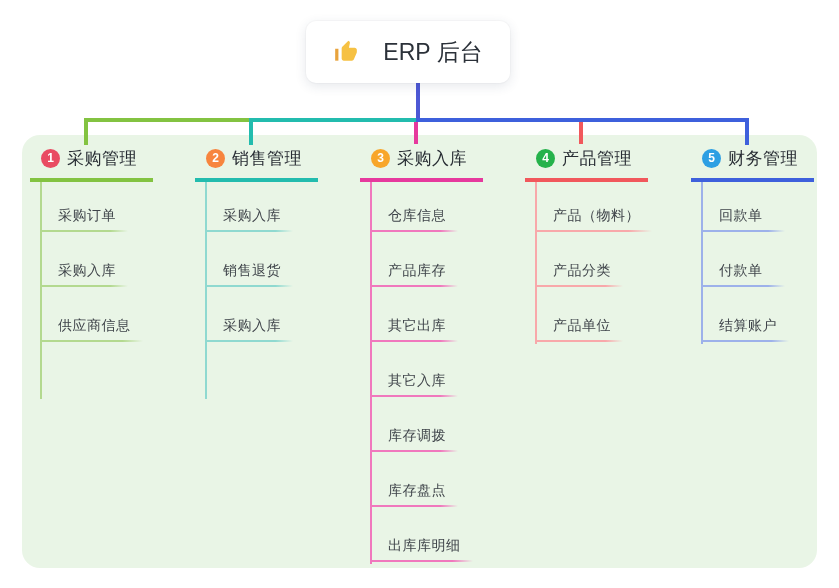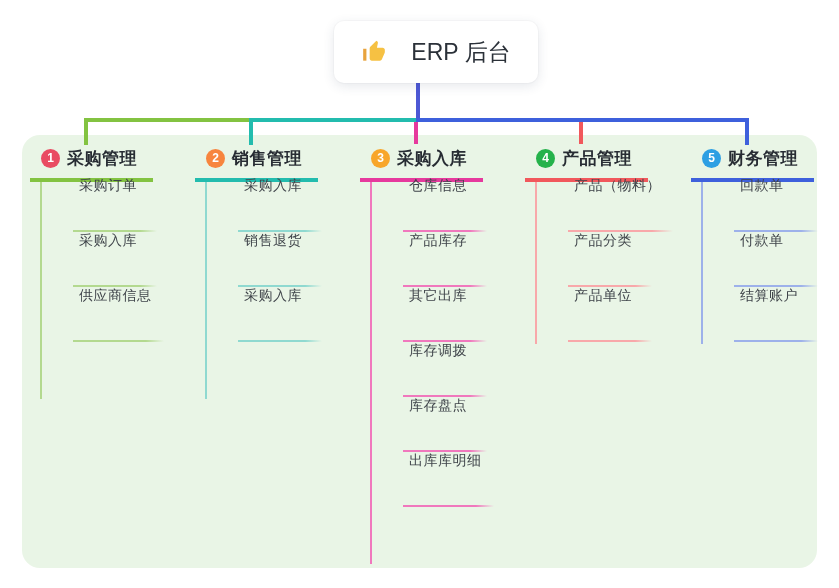--- a/index.html
+++ b/index.html
@@ -7,21 +7,21 @@
     position:relative;width:839px;height:588px;background:var(--canvas-bg,#fff);
     overflow:hidden;font-family:"Liberation Sans","DejaVu Sans",sans-serif;
   }
   
   .panel{
     position:absolute;left:22px;top:135px;width:795px;height:433px;
     background:var(--panel-bg,#e9f5e6);border-radius:18px;z-index:0;
   }
   
   .root-node{
-    position:absolute;left:334px;top:21px;width:204px;height:62px;
+    position:absolute;left:306px;top:21px;width:204px;height:62px;
     background:#fff;border-radius:10px;z-index:5;
     box-shadow:0 3px 12px rgba(40,60,90,.12), 0 0 0 1px rgba(0,0,0,.02);
     display:flex;align-items:center;justify-content:center;gap:24px;
     font-size:23px;color:var(--root-text,#2b3139);cursor:pointer;
   }
   .root-node .ticon{display:flex;align-items:center;}
   
   .cn{position:absolute;z-index:2;}
   .vroot{left:416px;top:82px;width:4px;height:40px;background:var(--root-line,#4d58d5);z-index:1;}
   .drop{width:4px;top:118px;height:27px;z-index:1;}
@@ -38,27 +38,27 @@
   .branch{position:absolute;top:0;width:0;z-index:4;}
   .topic{
     position:absolute;left:0;top:138px;width:112px;height:40px;
     display:flex;align-items:center;gap:7px;padding-left:11px;box-sizing:content-box;
     border-bottom:4px solid var(--c);cursor:pointer;
   }
   .badge{
     flex:0 0 auto;width:19px;height:19px;border-radius:50%;
     color:#fff;font-size:12px;line-height:19px;text-align:center;font-weight:bold;
   }
-  .topic .tlabel{font-size:17px;font-weight:700;color:var(--topic-text,#272c33);white-space:nowrap;letter-spacing:.5px;}
+  .topic .tlabel{font-size:17px;font-weight:400;color:var(--topic-text,#272c33);white-space:nowrap;letter-spacing:.5px;}
   .vline{position:absolute;left:10px;top:182px;width:2px;background:var(--t);}
   .children{position:absolute;left:10px;top:177px;display:flex;flex-direction:column;align-items:flex-start;}
   .child{
     position:relative;height:55px;width:max-content;min-width:84px;
-    display:flex;align-items:flex-start;box-sizing:border-box;
-    padding:0 12px 7px 6px;cursor:pointer;margin-left:33px;
+    display:flex;align-items:flex-end;box-sizing:border-box;
+    padding:0 12px 7px 18px;cursor:pointer;
   }
   .child::after{
     content:'';position:absolute;left:0;right:0;bottom:0;height:2px;
     background:linear-gradient(90deg,var(--t) 80%,rgba(255,255,255,0));
   }
   .child span{font-size:14px;color:var(--child-text,#3f444a);white-space:nowrap;letter-spacing:.5px;}
 </style>
 </head>
 <body>
 
@@ -134,20 +134,23 @@
         <div class="child">
           <span>仓库信息</span>
         </div>
         <div class="child">
           <span>产品库存</span>
         </div>
         <div class="child">
           <span>其它出库</span>
         </div>
         <div class="child">
+          <span>其它入库</span>
+        </div>
+        <div class="child">
           <span>库存调拨</span>
         </div>
         <div class="child">
           <span>库存盘点</span>
         </div>
         <div class="child">
           <span>出库库明细</span>
         </div>
       </div>
   </div>

